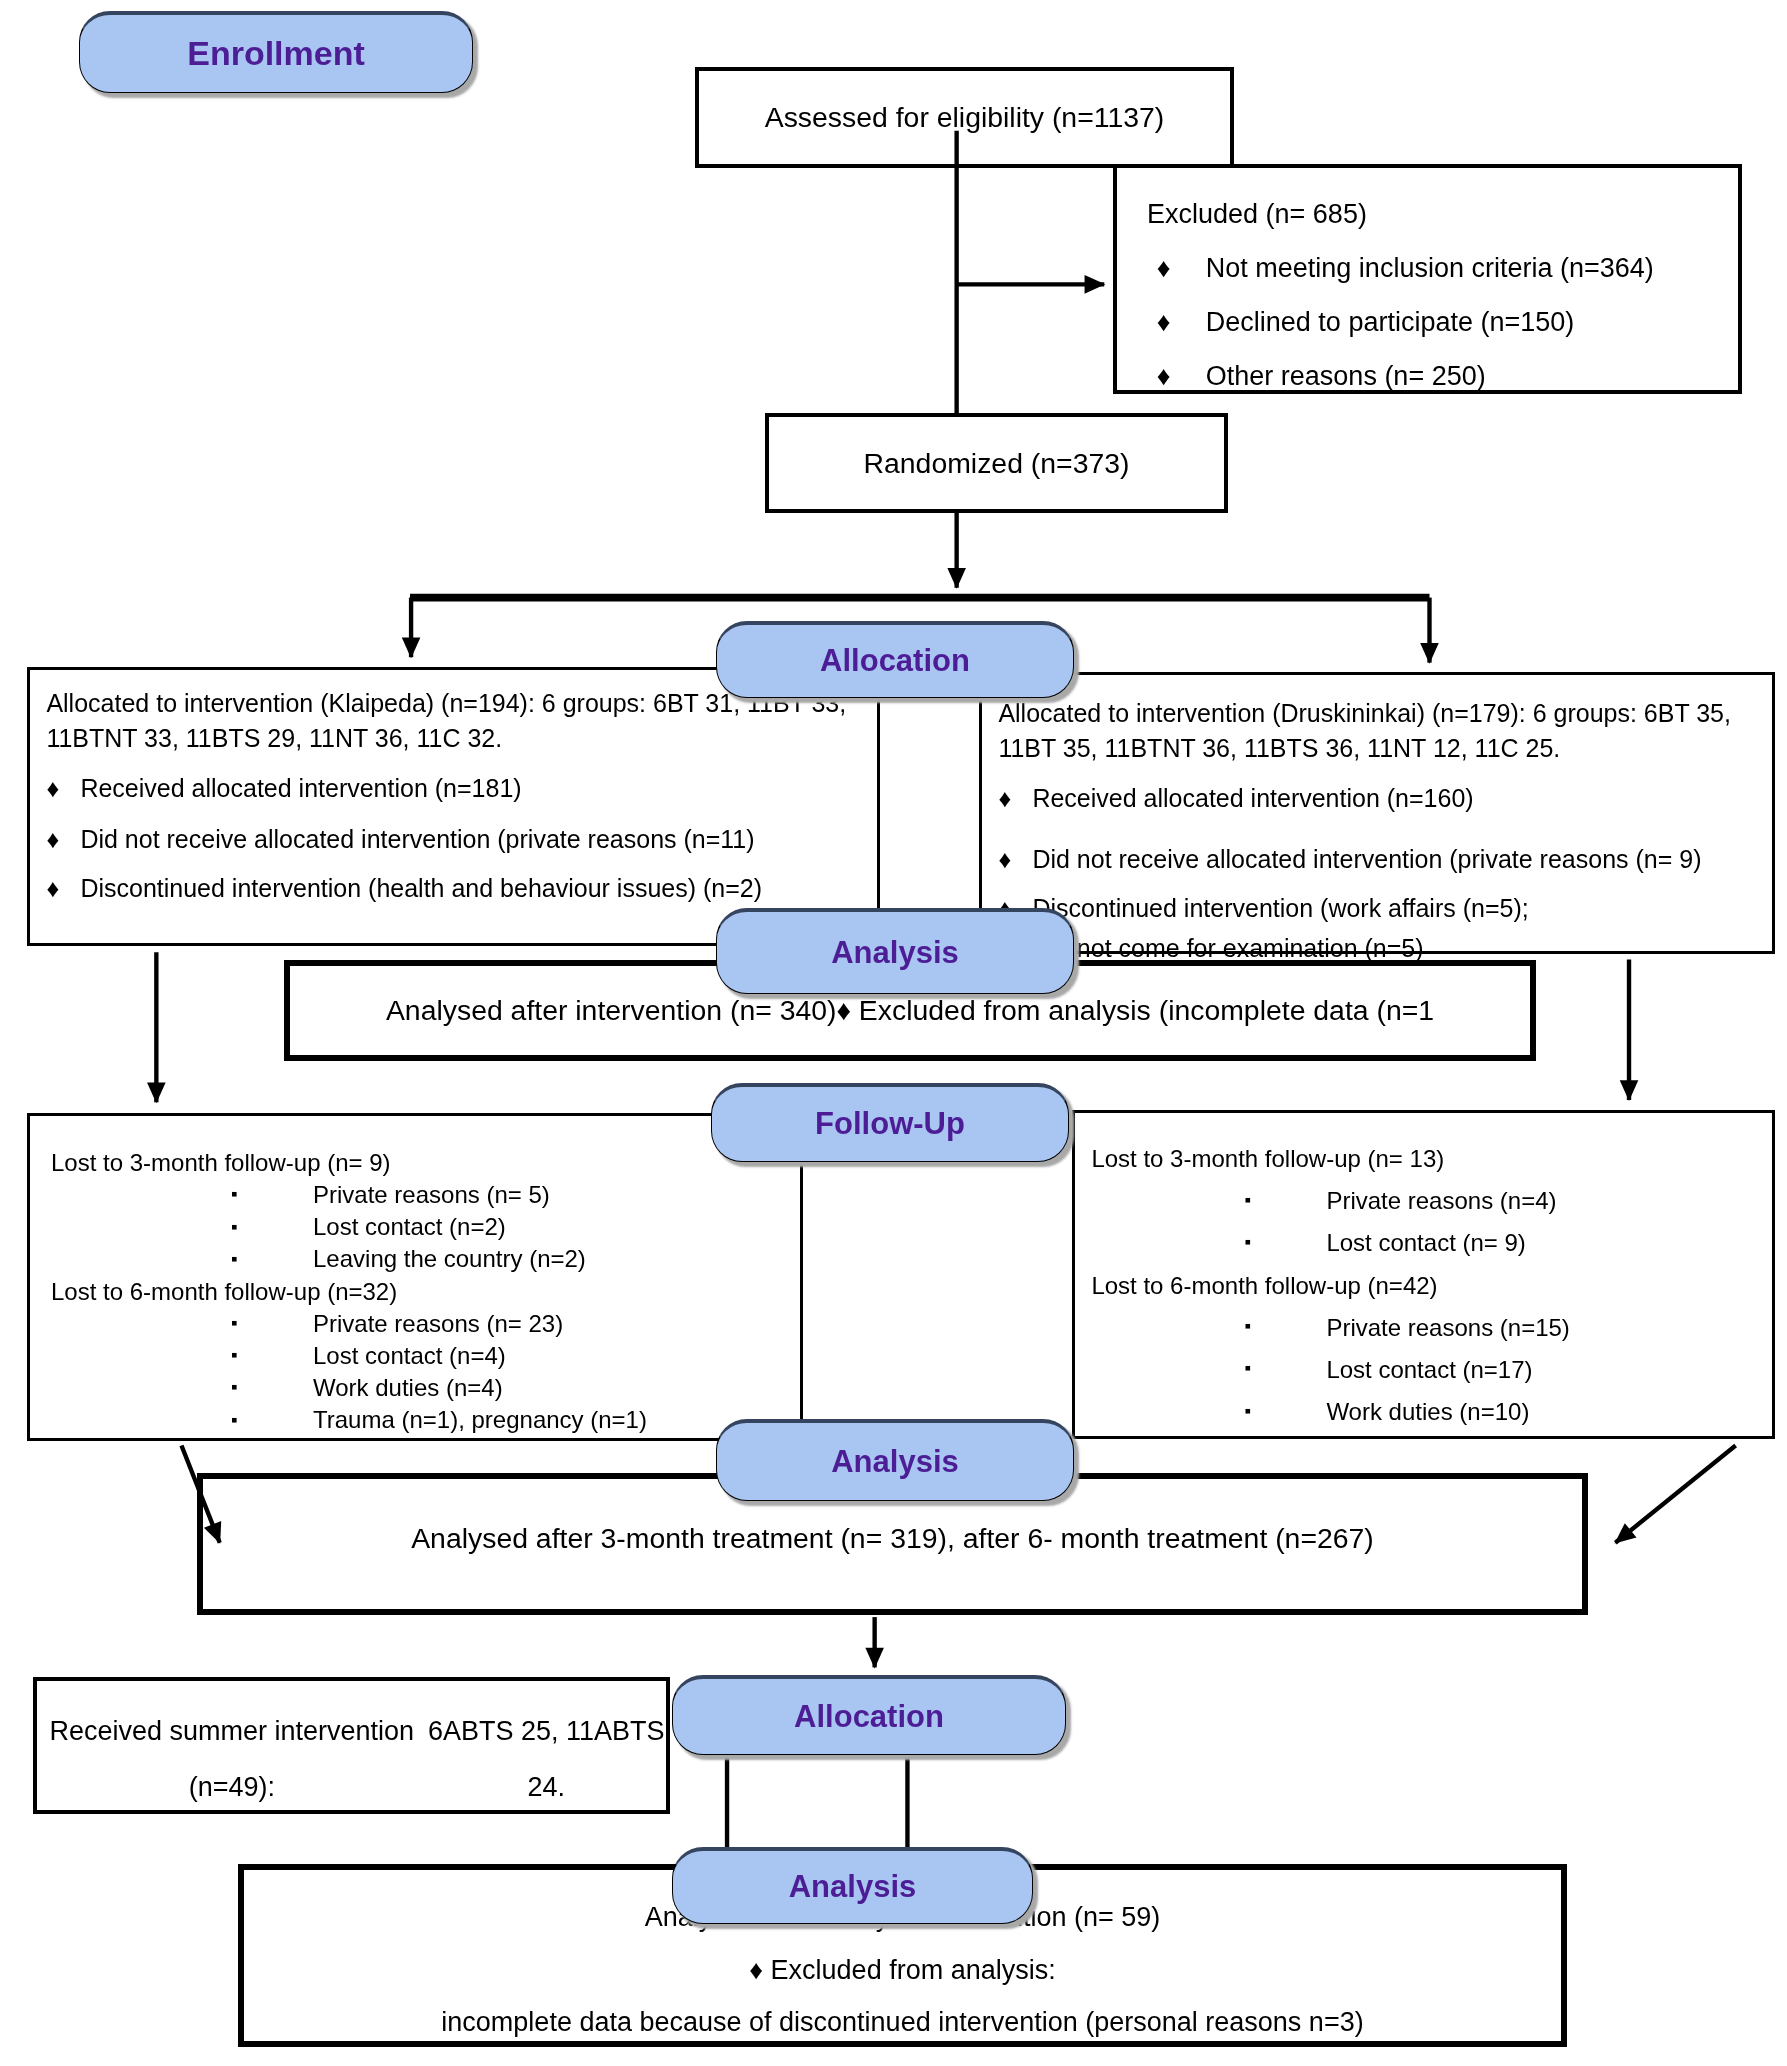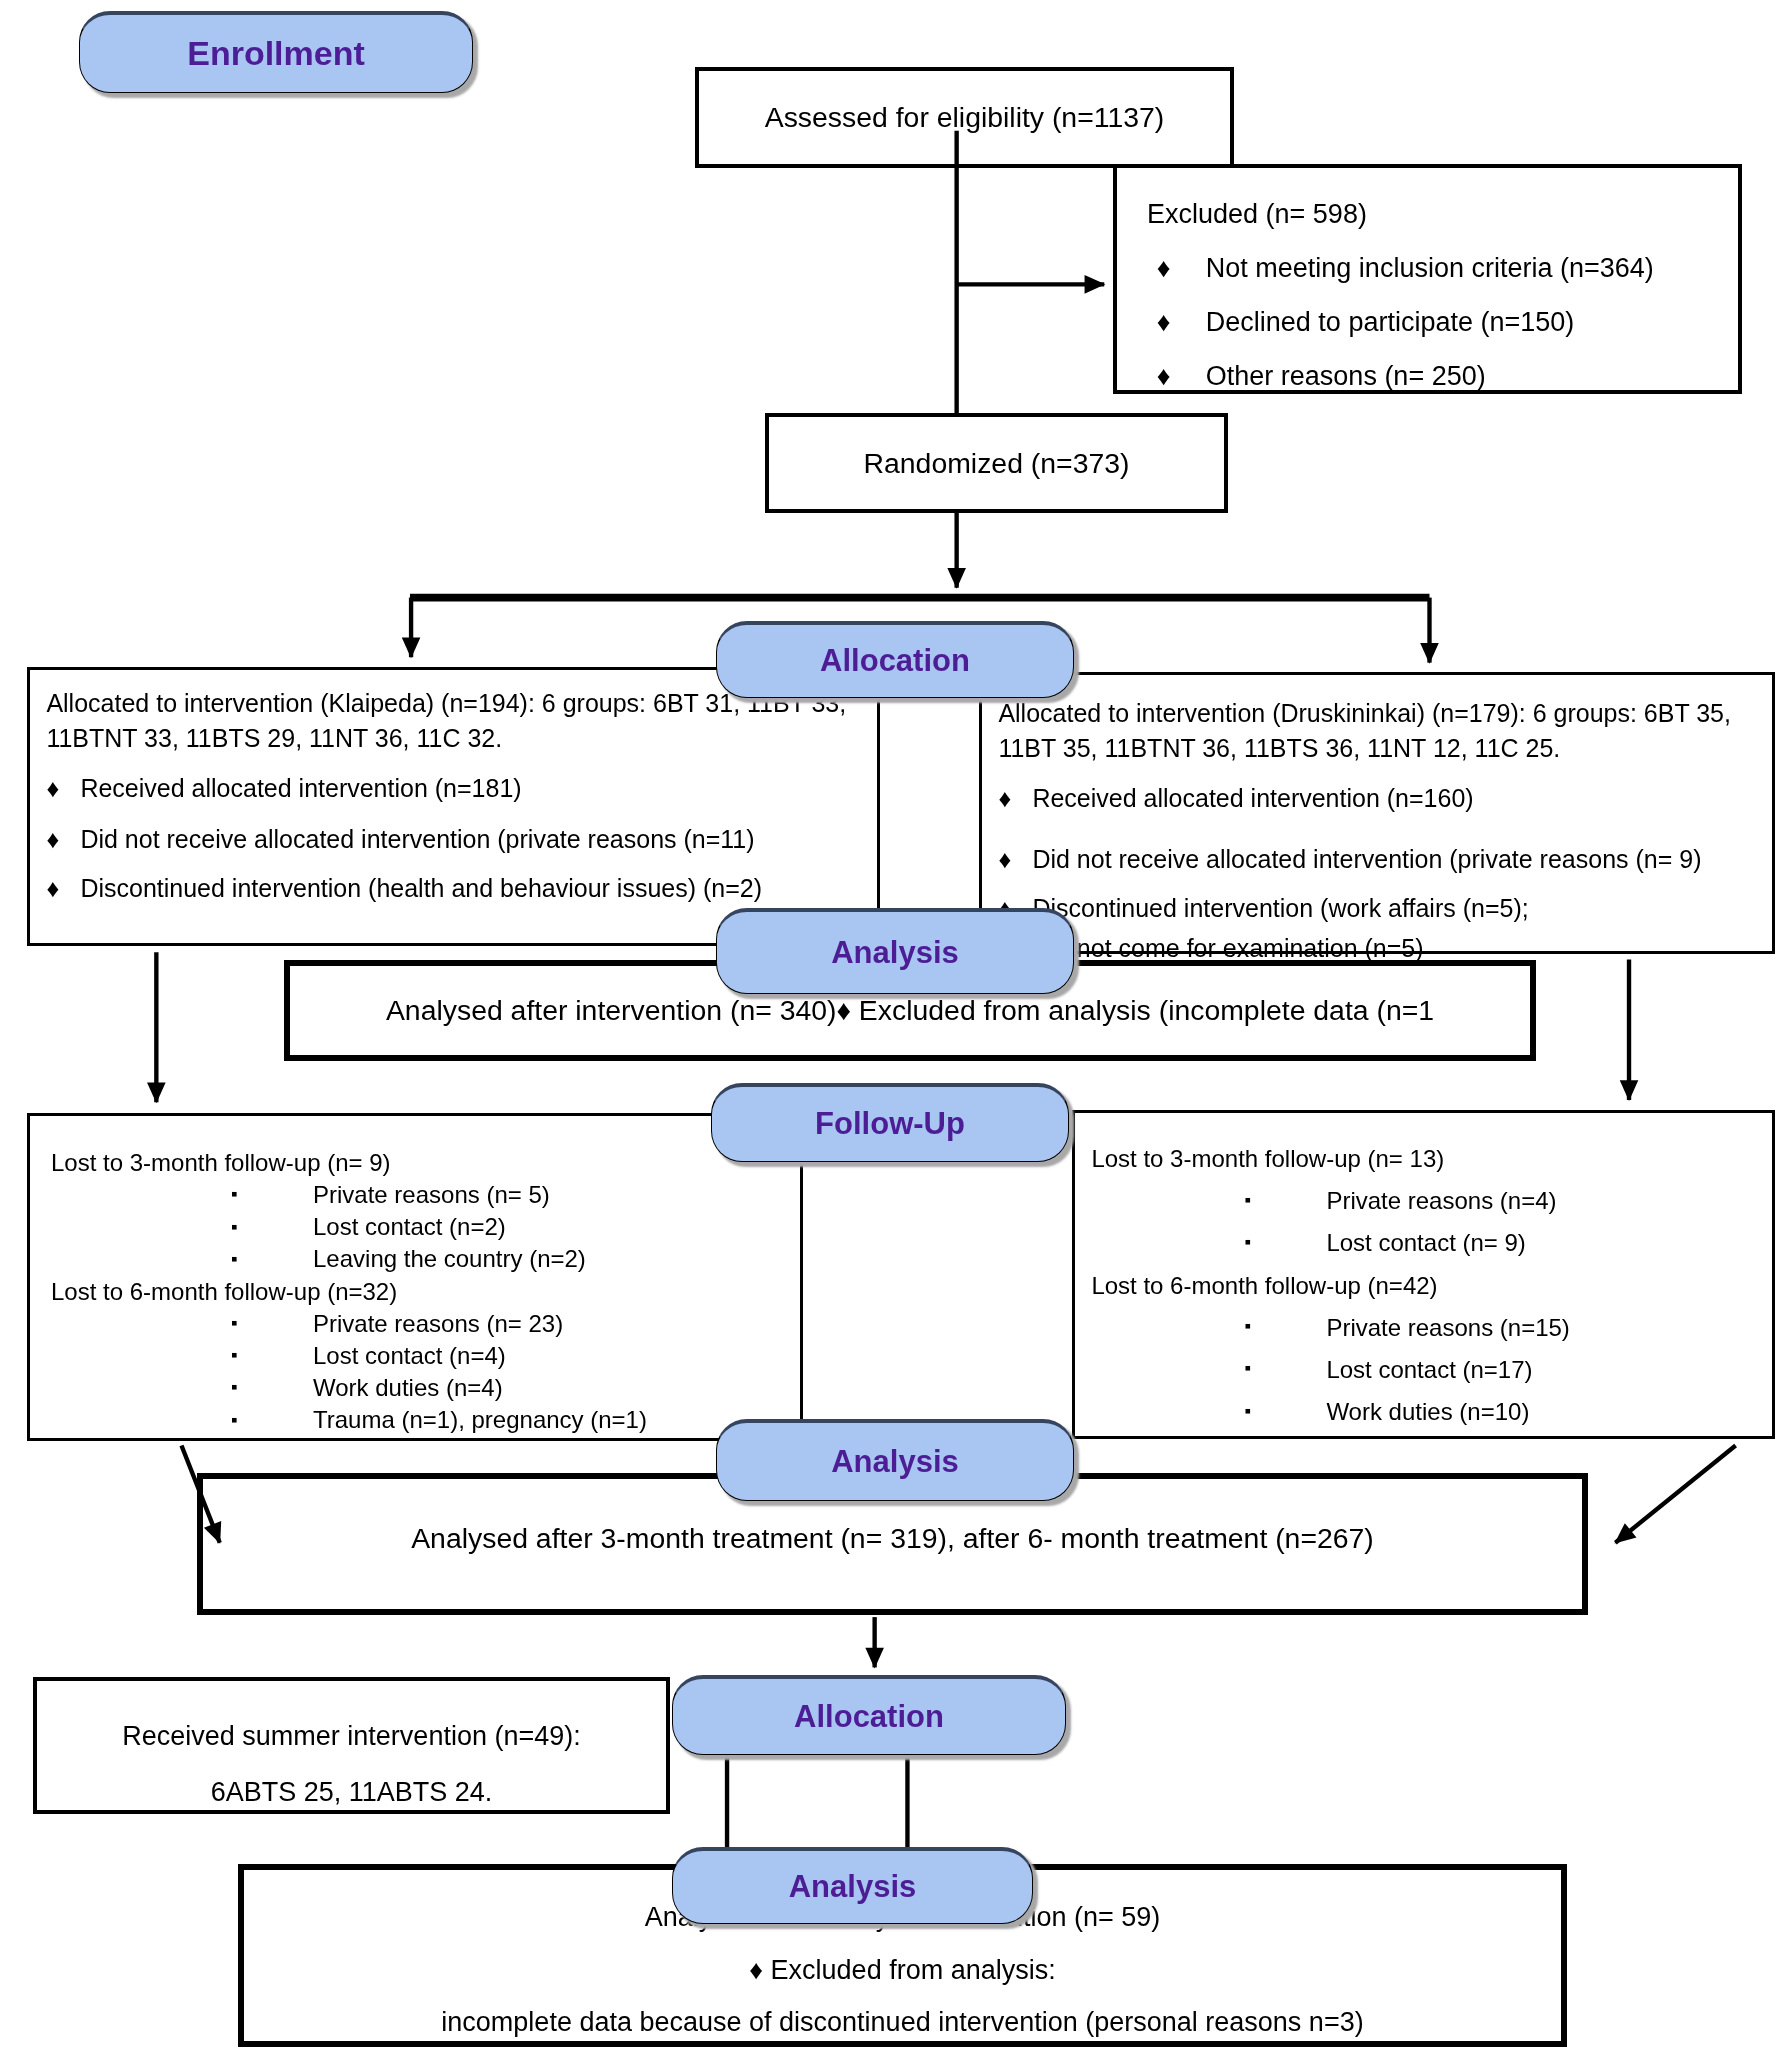--- a/index.html
+++ b/index.html
@@ -58,21 +58,21 @@
   #fu-left{padding:31px 11px 0 21px;line-height:1.34;}
   #fu-right{padding:25px 11px 0 16.4px;line-height:1.76;}
   .fu-item{display:flex;align-items:flex-start;}
   #fu-left .fu-item{padding-left:180px;}
   #fu-right .fu-item{padding-left:153px;}
   .sq{flex:0 0 82px;font-size:18.6px;padding-top:3.3px;}
   
   #strip1{font-size:28.4px;}
   #strip2{font-size:28.4px;align-items:flex-start;padding-top:43px;}
   
-  .summer{flex-direction:column;font-size:27px;line-height:2.05;justify-content:space-between;padding-top:28.4px;}
+  .summer{flex-direction:row;font-size:27px;line-height:2.05;justify-content:space-between;padding-top:28.4px;}
   
   #final-box{flex-direction:column;font-size:27px;line-height:1.95;justify-content:flex-start;padding-top:21px;}
 </style>
 </head>
 <body>
 
 <div id="canvas">
 
   <svg id="connectors" width="1787" height="2066" viewBox="0 0 3269 3779">
     <defs>
@@ -122,21 +122,21 @@
 
   <div class="badge" style="left:672px;top:1847px;width:361px;height:77px;font-size:31px;">
     <span>Analysis</span>
   </div>
 
   <div class="box center t52" id="assessed-box" style="left:695px;top:29.5px;width:539px;height:101px;border-width:4.4px;margin-top:37px;">
     <span>Assessed for eligibility (n=1137)</span>
   </div>
 
   <div class="box" id="excluded-box" style="left:1113px;top:164px;width:629px;height:230px;border-width:4.4px;">
-    <div>Excluded (n= 598)</div>
+    <div>Excluded (n= 685)</div>
     <div class="bullet-row">
       <span class="dm">♦</span>
       <span>Not meeting inclusion criteria (n=364)</span>
     </div>
     <div class="bullet-row">
       <span class="dm">♦</span>
       <span>Declined to participate (n=150)</span>
     </div>
     <div class="bullet-row">
       <span class="dm">♦</span>

